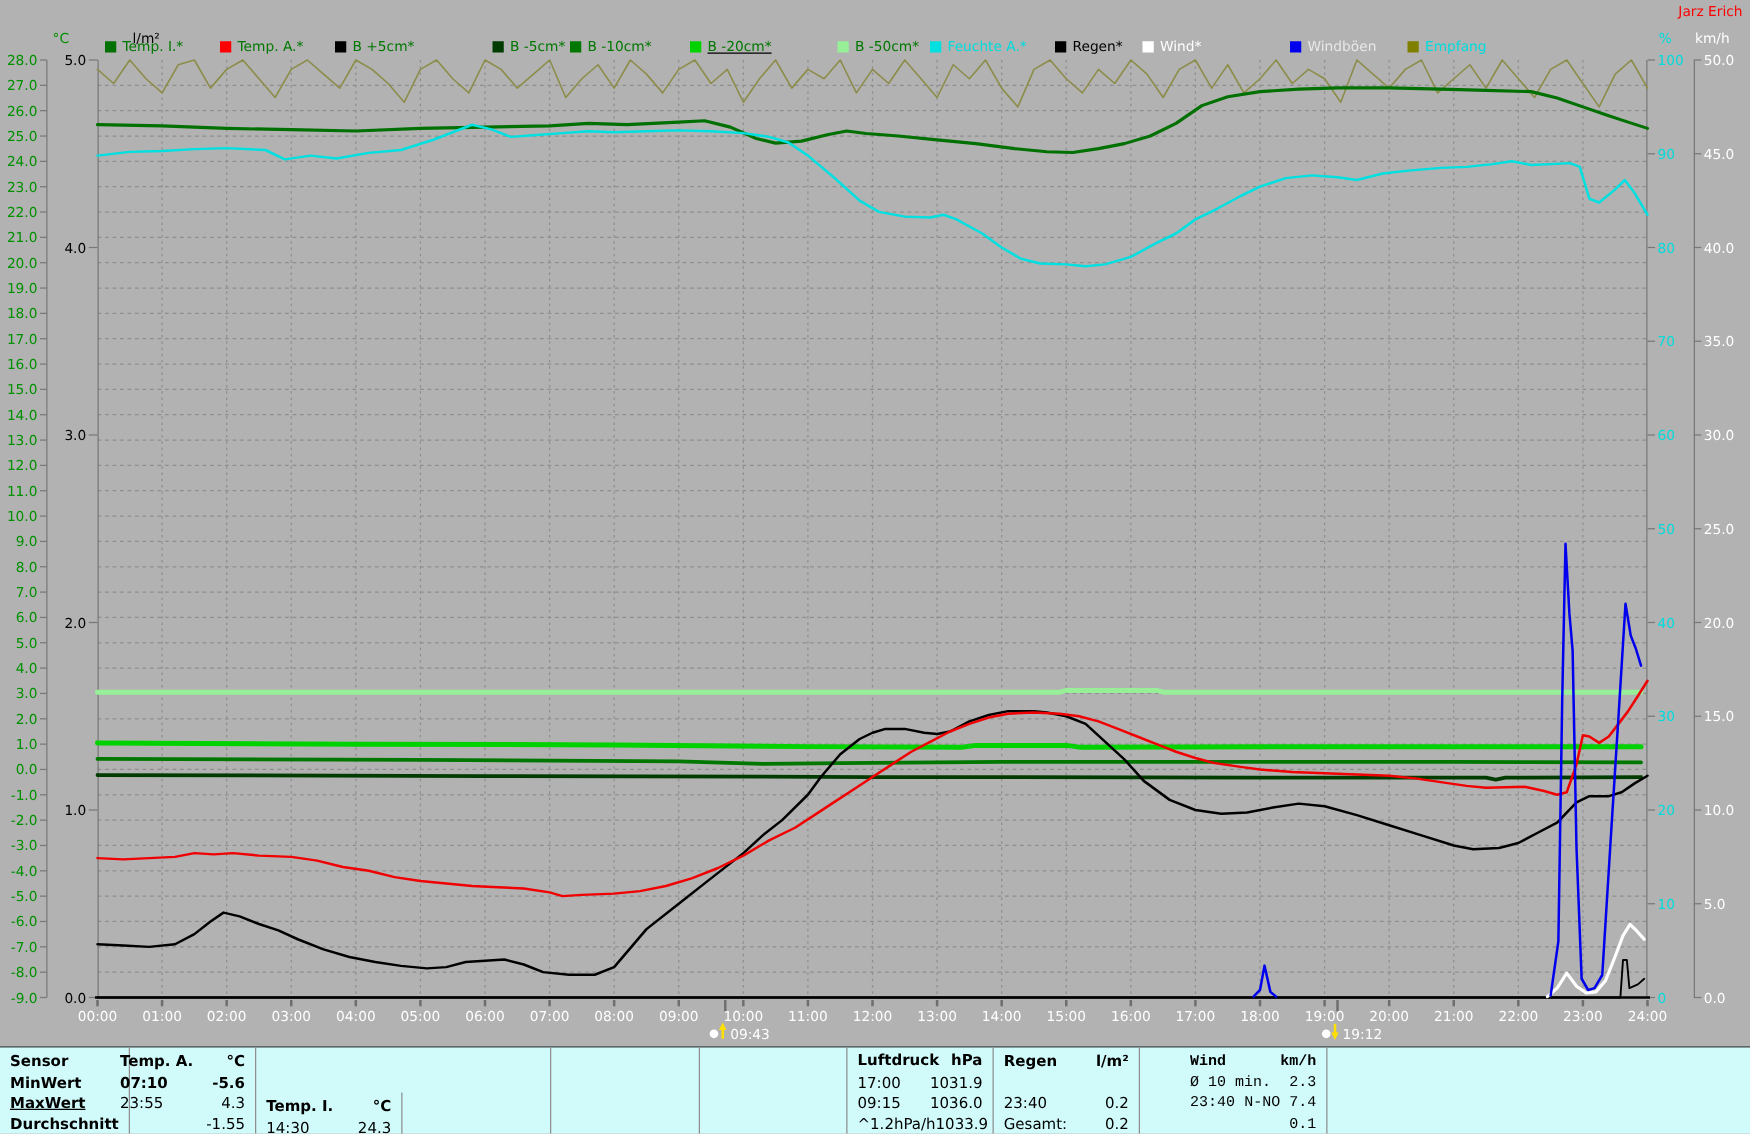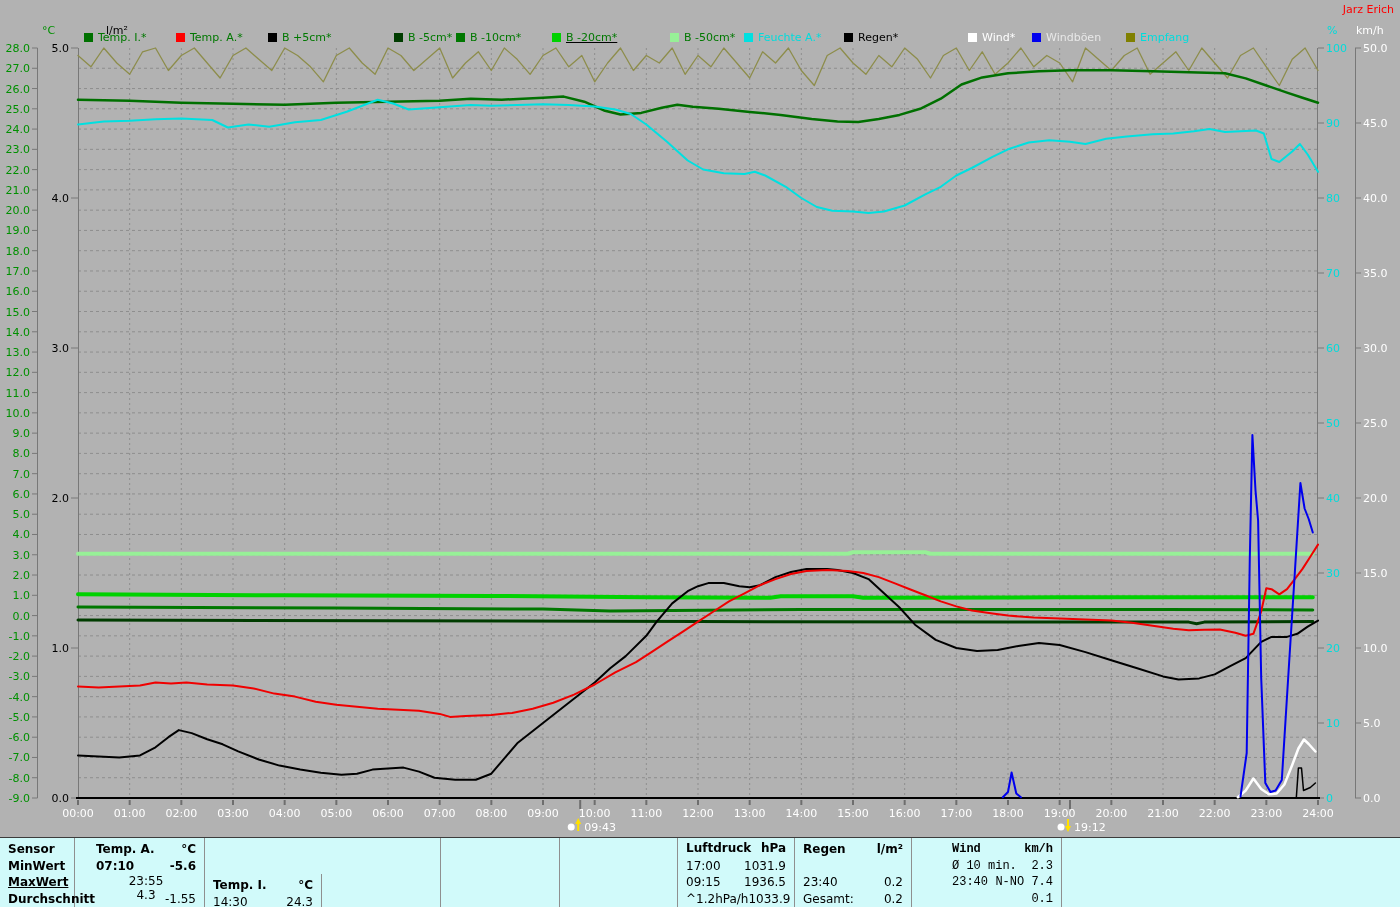--- a/index.html
+++ b/index.html
@@ -65,21 +65,21 @@
         <span style="color: rgb(0, 120, 0);">B -50cm*</span>
       </div>
       <div class="legend-item" style="left: 744px;">
         <span class="legend-swatch" style="background: rgb(0, 224, 224);"></span>
         <span style="color: rgb(0, 220, 220);">Feuchte A.*</span>
       </div>
       <div class="legend-item" style="left: 844px;">
         <span class="legend-swatch" style="background: rgb(0, 0, 0);"></span>
         <span style="color: rgb(0, 0, 0);">Regen*</span>
       </div>
-      <div class="legend-item" style="left: 968px;">
+      <div class="legend-item" style="left: 914px;">
         <span class="legend-swatch" style="background: rgb(255, 255, 255);"></span>
         <span style="color: rgb(255, 255, 255);">Wind*</span>
       </div>
       <div class="legend-item" style="left: 1032px;">
         <span class="legend-swatch" style="background: rgb(0, 0, 238);"></span>
         <span style="color: rgb(232, 232, 232);">Windböen</span>
       </div>
       <div class="legend-item" style="left: 1126px;">
         <span class="legend-swatch" style="background: rgb(128, 128, 0);"></span>
         <span style="color: rgb(0, 220, 220);">Empfang</span>
@@ -352,21 +352,21 @@
       <polyline points="78.0,124.5 103.8,121.5 129.7,120.8 155.5,119.3 181.3,118.5 212.3,120.0 227.8,127.5 248.5,124.5 269.2,126.8 295.0,122.3 320.8,120.0 346.7,111.8 362.2,105.8 377.7,99.8 393.2,103.5 408.7,109.5 429.3,108.0 450.0,106.5 470.7,105.0 491.3,105.8 517.2,105.0 543.0,104.3 568.8,105.0 594.7,106.5 615.3,109.5 630.8,114.0 646.3,124.5 667.0,141.8 687.7,160.5 703.2,169.5 723.8,173.3 744.5,174.0 754.8,171.8 765.2,175.5 785.8,186.8 801.3,198.0 816.8,207.0 832.3,210.8 853.0,211.5 868.5,213.0 884.0,211.5 904.7,205.5 925.3,194.3 940.8,186.8 956.3,175.5 971.8,168.0 992.5,156.8 1008.0,149.3 1028.7,142.5 1049.3,140.3 1070.0,141.8 1085.5,144.0 1106.2,138.8 1126.8,136.5 1152.7,134.3 1173.3,133.5 1194.0,131.3 1209.5,129.0 1225.0,132.0 1240.5,131.3 1256.0,130.5 1263.8,133.5 1271.5,159.0 1279.3,162.0 1292.2,151.5 1299.9,144.0 1307.7,154.5 1318.0,171.8" fill="none" stroke="#00e0e0" stroke-width="2" stroke-linejoin="round" stroke-linecap="round"></polyline>
       <polyline points="78.0,755.4 98.7,756.4 119.3,757.5 140.0,755.4 155.5,747.3 168.4,737.2 178.8,730.1 191.7,733.1 207.2,739.2 222.7,744.3 238.2,751.4 258.8,759.5 279.5,765.6 300.2,769.6 320.8,772.7 341.5,774.7 357.0,773.7 372.5,769.6 388.0,768.6 403.5,767.6 419.0,771.6 434.5,777.7 455.2,779.8 475.8,779.8 491.3,773.7 517.2,743.3 543.0,723.0 568.8,702.7 594.7,682.5 610.2,668.3 625.7,656.1 646.3,635.8 656.7,621.6 672.2,603.4 687.7,591.2 698.0,586.2 708.3,583.1 723.8,583.1 739.3,586.2 749.7,587.2 760.0,585.2 775.5,577.1 791.0,572.0 806.5,568.9 827.2,568.9 837.5,570.0 853.0,573.0 868.5,579.1 884.0,593.3 899.5,607.5 915.0,624.7 935.7,639.9 956.3,648.0 977.0,651.0 997.7,650.0 1018.3,646.0 1039.0,642.9 1059.7,645.0 1085.5,652.1 1111.3,660.2 1137.2,668.3 1163.0,676.4 1178.5,679.4 1199.2,678.4 1214.7,674.4 1230.2,666.2 1245.7,658.1 1261.2,641.9 1271.5,636.9 1287.0,636.9 1297.3,633.8 1307.7,626.7 1318.0,620.6" fill="none" stroke="#000000" stroke-width="2" stroke-linejoin="round" stroke-linecap="round"></polyline>
       <polyline points="78.0,686.5 98.7,687.5 119.3,686.5 140.0,685.5 155.5,682.5 171.0,683.5 186.5,682.5 207.2,684.5 233.0,685.5 253.7,688.5 274.3,693.6 295.0,696.6 315.7,701.7 336.3,704.8 357.0,706.8 377.7,708.8 398.3,709.8 419.0,710.8 439.7,713.9 450.0,716.9 465.5,715.9 491.3,714.9 512.0,712.9 532.7,708.8 553.3,702.7 574.0,694.6 594.7,684.5 615.3,672.3 636.0,662.2 651.5,652.1 667.0,641.9 682.5,631.8 698.0,621.6 713.5,611.5 729.0,601.4 744.5,593.3 760.0,585.2 775.5,579.1 791.0,574.0 806.5,571.0 827.2,570.0 847.8,571.0 863.3,573.0 878.8,577.1 894.3,583.1 909.8,589.2 925.3,595.3 940.8,601.4 956.3,606.4 971.8,610.5 992.5,613.5 1008.0,615.6 1033.8,617.6 1059.7,618.6 1085.5,619.6 1111.3,620.6 1132.0,622.7 1152.7,625.7 1173.3,628.7 1188.8,630.2 1204.3,629.8 1219.8,629.4 1235.3,632.8 1245.7,635.8 1253.4,633.8 1261.2,611.5 1266.3,588.2 1271.5,589.2 1279.3,594.3 1287.0,589.2 1294.8,579.1 1302.5,568.9 1310.3,556.8 1318.0,544.6" fill="none" stroke="#f00000" stroke-width="2" stroke-linejoin="round" stroke-linecap="round"></polyline>
       <polyline points="78.0,798.0 1296.3,798.0 1298.4,768.0 1301.5,768.0 1303.5,790.5 1310.3,787.5 1315.4,783.0" fill="none" stroke="#000000" stroke-width="1.5" stroke-linejoin="round" stroke-linecap="round"></polyline>
       <polyline points="1237.9,797.3 1245.7,790.5 1253.4,778.5 1261.2,789.0 1268.9,794.3 1276.7,793.5 1284.4,784.5 1292.2,765.0 1298.4,748.5 1304.0,739.5 1308.7,744.0 1315.4,751.5" fill="none" stroke="#ffffff" stroke-width="2.5" stroke-linejoin="round" stroke-linecap="round"></polyline>
       <polyline points="1002.8,797.3 1008.0,792.0 1011.6,772.5 1016.3,793.5 1020.9,797.3" fill="none" stroke="#0000ee" stroke-width="2" stroke-linejoin="round" stroke-linecap="round"></polyline>
       <polyline points="1240.5,796.5 1246.7,753.0 1249.8,558.0 1252.4,435.0 1255.5,490.5 1258.1,520.5 1261.2,678.0 1265.3,783.0 1270.5,792.0 1275.6,790.5 1281.8,780.0 1289.1,663.0 1294.8,573.0 1300.4,483.0 1304.6,508.5 1308.7,519.0 1312.8,532.5" fill="none" stroke="#0000ee" stroke-width="2" stroke-linejoin="round" stroke-linecap="round"></polyline>
     </svg>
 
   <div id="table-panel">
-      <div class="tcol" style="left: 0px; width: 75px;">
+      <div class="tcol" style="left: 0px; width: 104px;">
         <div class="tcell bold" style="top: 3px;">
           <span class="lv">Sensor</span>
           <span class="rv"></span>
         </div>
         <div class="tcell bold" style="top: 19.5px;">
           <span class="lv">MinWert</span>
           <span class="rv"></span>
         </div>
         <div class="tcell bold" style="top: 36px; text-decoration: underline;">
           <span class="lv">MaxWert</span>
@@ -379,21 +379,21 @@
       </div>
       <div class="tcol" style="left: 88px; width: 117px;">
         <div class="tcell bold" style="top: 3px;">
           <span class="lv">Temp. A.</span>
           <span class="rv">°C</span>
         </div>
         <div class="tcell" style="top: 19.5px; font-weight: bold;">
           <span class="lv">07:10</span>
           <span class="rv">-5.6</span>
         </div>
-        <div class="tcell" style="top: 36px; flex-direction: column;">
+        <div class="tcell" style="top: 36px;">
           <span class="lv">23:55</span>
           <span class="rv">4.3</span>
         </div>
         <div class="tcell" style="top: 52.5px;">
           <span class="lv"></span>
           <span class="rv">-1.55</span>
         </div>
       </div>
       <div class="tcol" style="left: 205px; width: 117px; margin-top: 36px;">
         <div class="tcell bold" style="top: 3px;">
@@ -471,21 +471,21 @@
         <div class="tcell bold" style="top: 2px;">
           <span class="lv">Luftdruck</span>
           <span class="rv">hPa</span>
         </div>
         <div class="tcell" style="top: 19.5px;">
           <span class="lv">17:00</span>
           <span class="rv">1031.9</span>
         </div>
         <div class="tcell" style="top: 36px;">
           <span class="lv">09:15</span>
-          <span class="rv">1936.5</span>
+          <span class="rv">1036.0</span>
         </div>
         <div class="tcell" style="top: 52.5px;">
           <span class="lv">^1.2hPa/h</span>
           <span class="rv">1033.9</span>
         </div>
       </div>
       <div class="tcol" style="left: 795px; width: 117px;">
         <div class="tcell bold" style="top: 3px;">
           <span class="lv">Regen</span>
           <span class="rv">l/m²</span>

